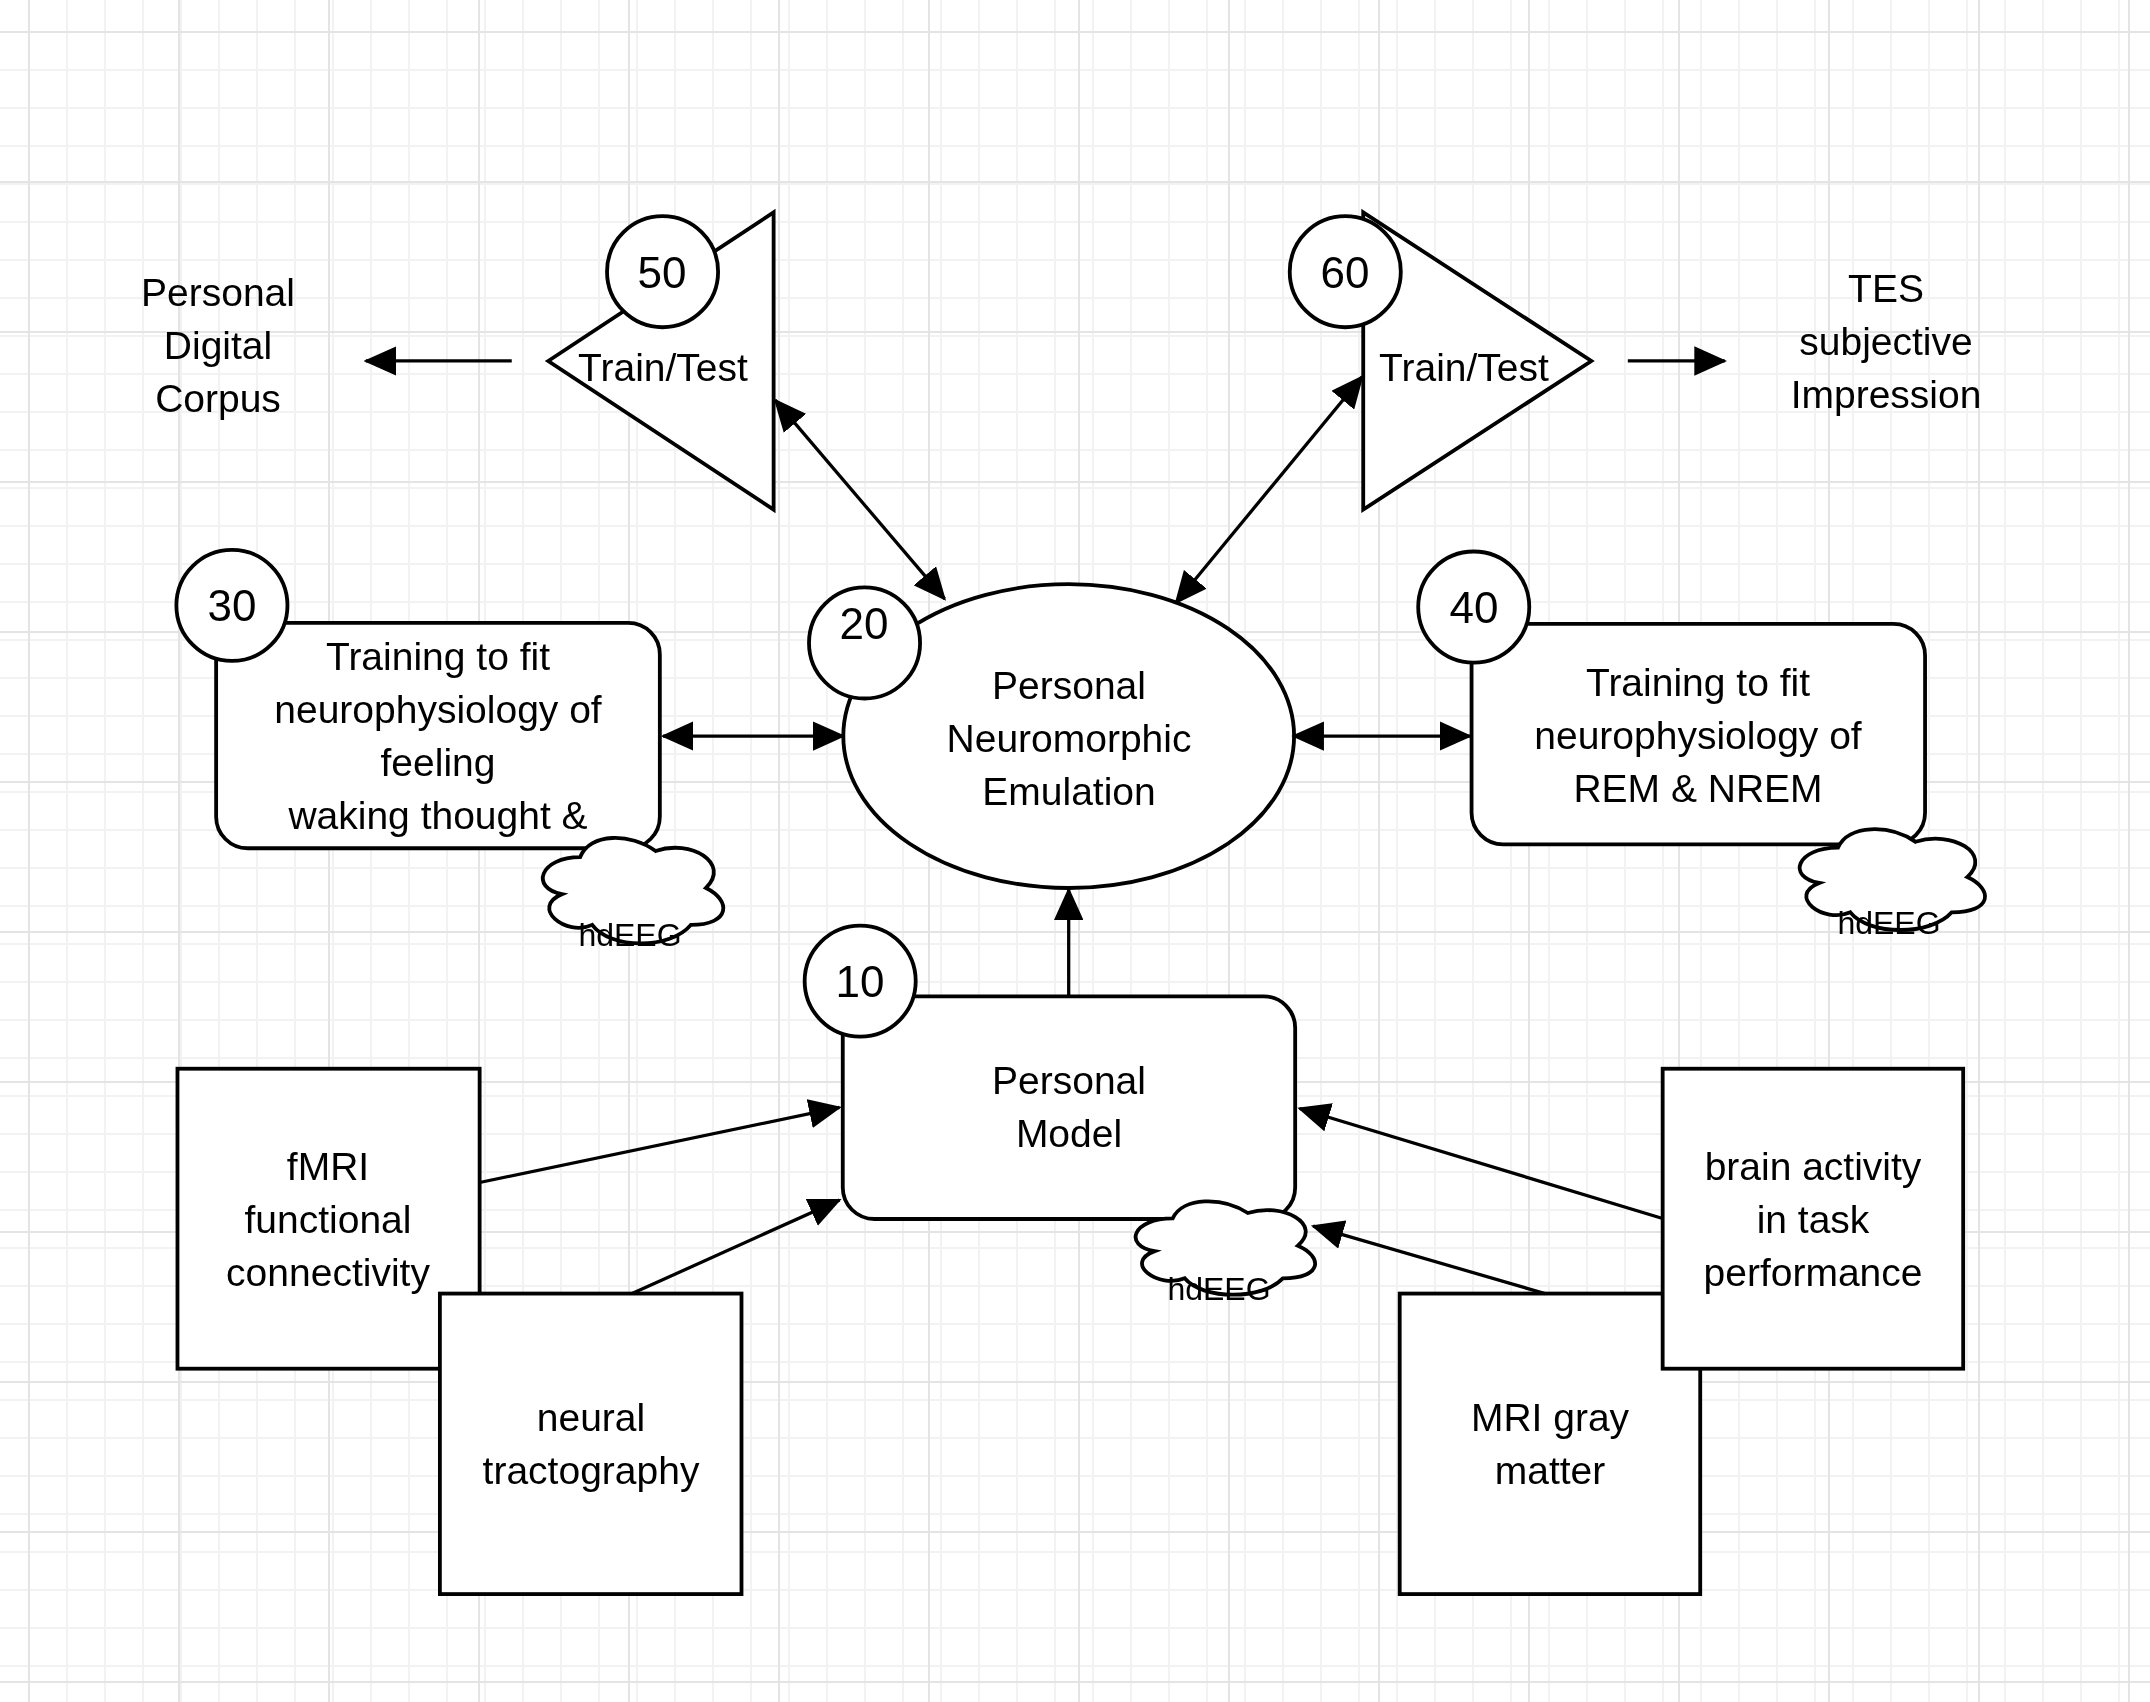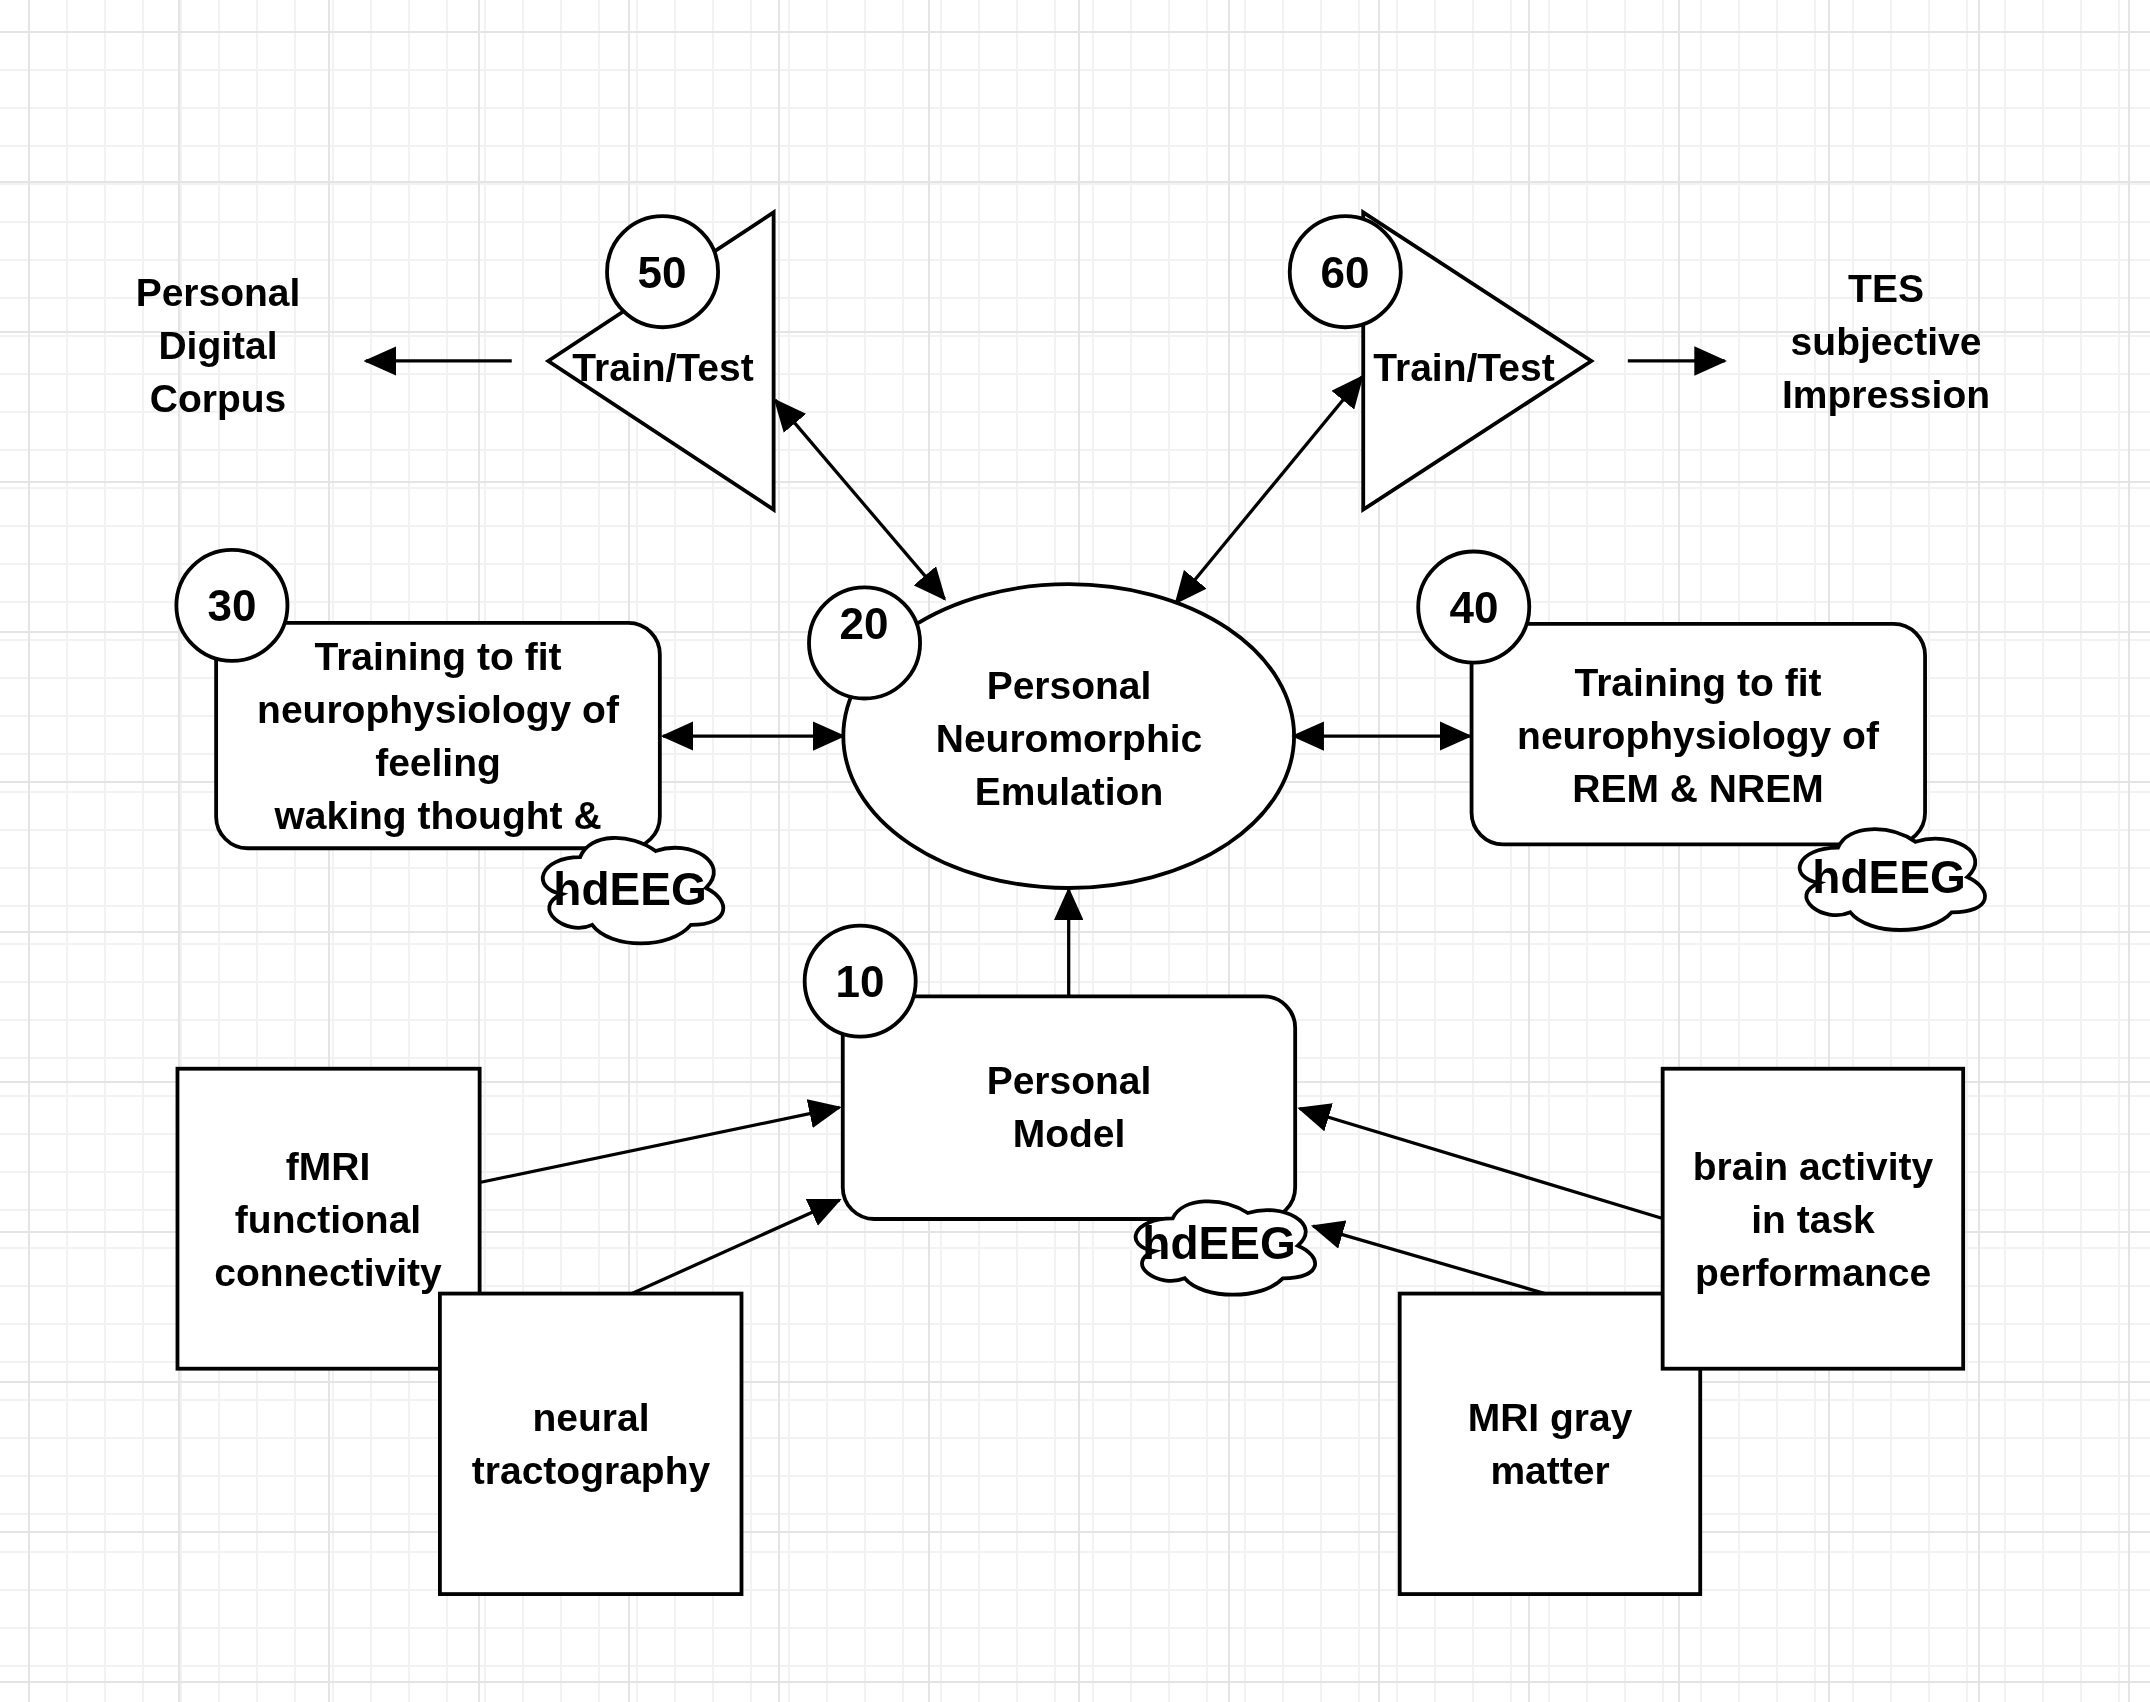--- a/index.html
+++ b/index.html
@@ -9,31 +9,30 @@
     background-color:#ffffff;
     background-image:
       linear-gradient(to right, #e4e4e4 1.6px, transparent 1.6px),
       linear-gradient(to bottom, #e4e4e4 1.6px, transparent 1.6px),
       linear-gradient(to right, #f2f2f2 1.6px, transparent 1.6px),
       linear-gradient(to bottom, #f2f2f2 1.6px, transparent 1.6px);
     background-size:150px 150px,150px 150px,38px 38px,38px 38px;
     background-position:28px 31px,28px 31px,28px 31px,28px 31px;
     font-family:"Liberation Sans","DejaVu Sans",sans-serif;
     color:#000;
-    font-weight:bold;
   }
   .diagram-svg{position:absolute;left:0;top:0;}
   .shape{fill:#ffffff;stroke:#000000;stroke-width:7px;}
   .edge{stroke:#000000;stroke-width:6px;fill:none;}
   .label{
     position:absolute;transform:translate(-50%,-50%);
     text-align:center;font-size:39px;line-height:53px;white-space:nowrap;
   }
   .badge{font-size:44px;}
-  .cloud-label{font-size:46px;}
+  .cloud-label{font-size:32px;margin-top:46px;}
 </style>
 </head>
 <body>
 
 <div class="canvas">
 
   <svg class="diagram-svg" width="2151" height="1703" viewBox="0 0 3951 3128">
     <defs>
       <marker id="ah" viewBox="0 0 10 9" refX="9.3" refY="4.5" markerWidth="10" markerHeight="9" orient="auto-start-reverse" markerUnits="strokeWidth">
         <path d="M0,0 L10,4.5 L0,9 Z" fill="#000000"></path>

